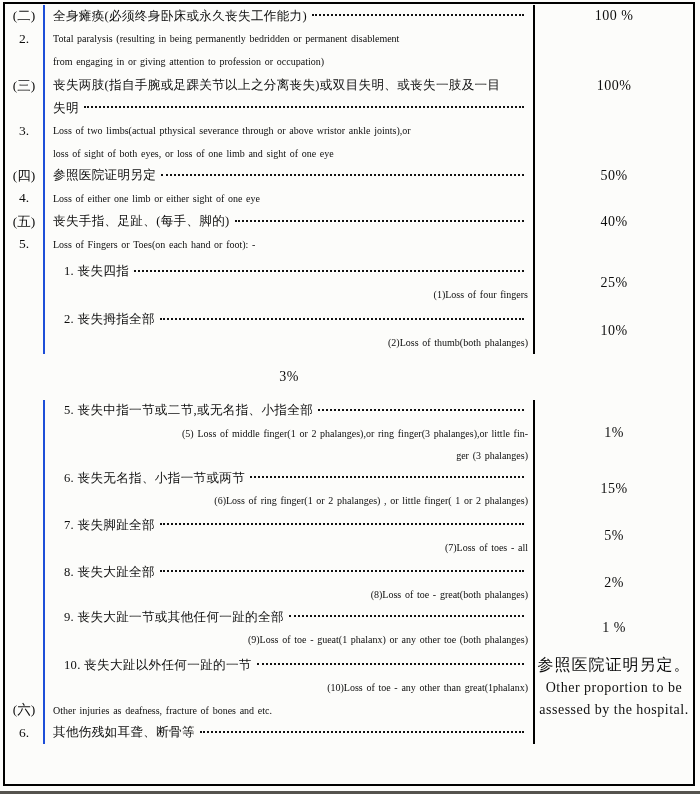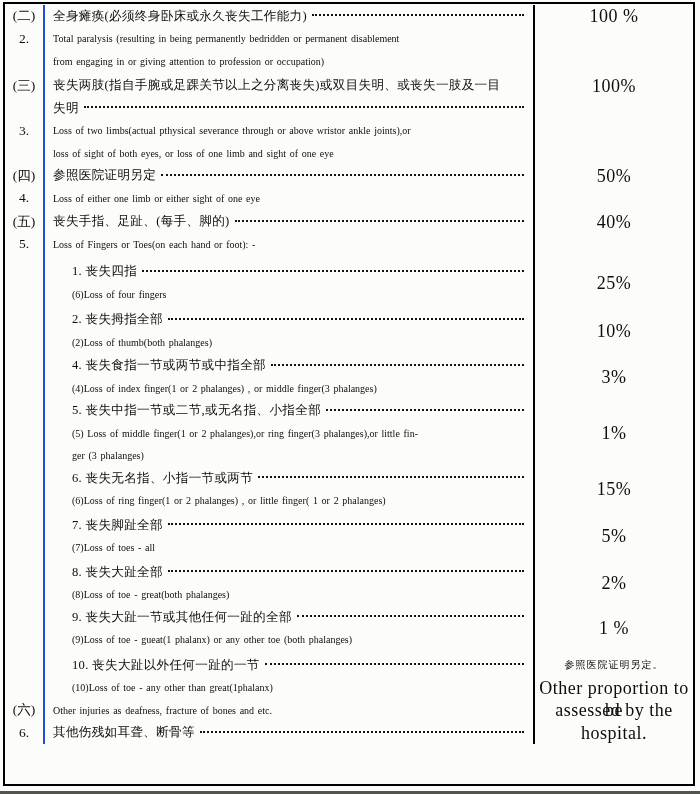--- a/index.html
+++ b/index.html
@@ -28,35 +28,35 @@
   }
   .lcell{
     height:22.5px;line-height:22.5px;text-align:center;
     font-size:13.5px;white-space:nowrap;
   }
   .line{
     height:22.5px;display:flex;align-items:center;
     padding-left:8px;padding-right:5px;
     white-space:nowrap;overflow:hidden;
   }
-  .line.indent{padding-left:27px;}
+  .line.indent{padding-left:19px;justify-content:flex-end;}
   .line.zh{font-size:12.6px;letter-spacing:0.3px;}
   .line.en{font-size:10px;word-spacing:1.2px;}
   .line .t{flex:0 0 auto;}
   .dots{
     flex:1 1 auto;min-width:8px;height:0;
     border-bottom:2.5px dotted #111;
     margin:0 4px 0 5px;
     transform:translateY(-1px);
   }
   .pct{display:flex;flex-direction:column;text-align:center;}
   .pct.top{justify-content:flex-start;}
   .pct.center{justify-content:center;}
-  .pline{height:22.5px;line-height:22.5px;font-size:18px;letter-spacing:0.5px;}
-  .pline.zh{font-size:10px;letter-spacing:1px;}
+  .pline{height:22.5px;line-height:22.5px;font-size:14px;letter-spacing:0.5px;}
+  .pline.zh{font-size:16px;letter-spacing:1px;}
   .page::after{
     content:"";position:absolute;left:0;right:0;bottom:0;height:3px;
     background:#55534e;
   }
 </style>
 </head>
 <body>
 
 <div class="page">
   <div class="tbl" id="tbl">
@@ -148,21 +148,21 @@
         <div class="labels">
           <div class="lcell"></div>
           <div class="lcell"></div>
         </div>
         <div class="lines">
           <div class="line zh indent">
             <span class="t">1. 丧失四指</span>
             <span class="dots"></span>
           </div>
           <div class="line en indent">
-            <span class="t">(6)Loss of four fingers</span>
+            <span class="t">(1)Loss of four fingers</span>
           </div>
         </div>
         <div class="pct center">
           <div class="pline">25%</div>
         </div>
       </div>
       <div class="row" style="--gap: 3px;">
         <div class="labels">
           <div class="lcell"></div>
           <div class="lcell"></div>
@@ -177,29 +177,20 @@
           </div>
         </div>
         <div class="pct center">
           <div class="pline">10%</div>
         </div>
       </div>
       <div class="row" style="--gap: 1px;">
         <div class="labels">
           <div class="lcell"></div>
           <div class="lcell"></div>
-        </div>
-        <div class="lines">
-          <div class="line zh indent">
-            <span class="t">4. 丧失食指一节或两节或中指全部</span>
-            <span class="dots"></span>
-          </div>
-          <div class="line en indent">
-            <span class="t">(4)Loss of index finger(1 or 2 phalanges) , or middle finger(3 phalanges)</span>
-          </div>
         </div>
         <div class="pct center">
           <div class="pline">3%</div>
         </div>
       </div>
       <div class="row" style="--gap: 0px;">
         <div class="labels">
           <div class="lcell"></div>
           <div class="lcell"></div>
           <div class="lcell"></div>

